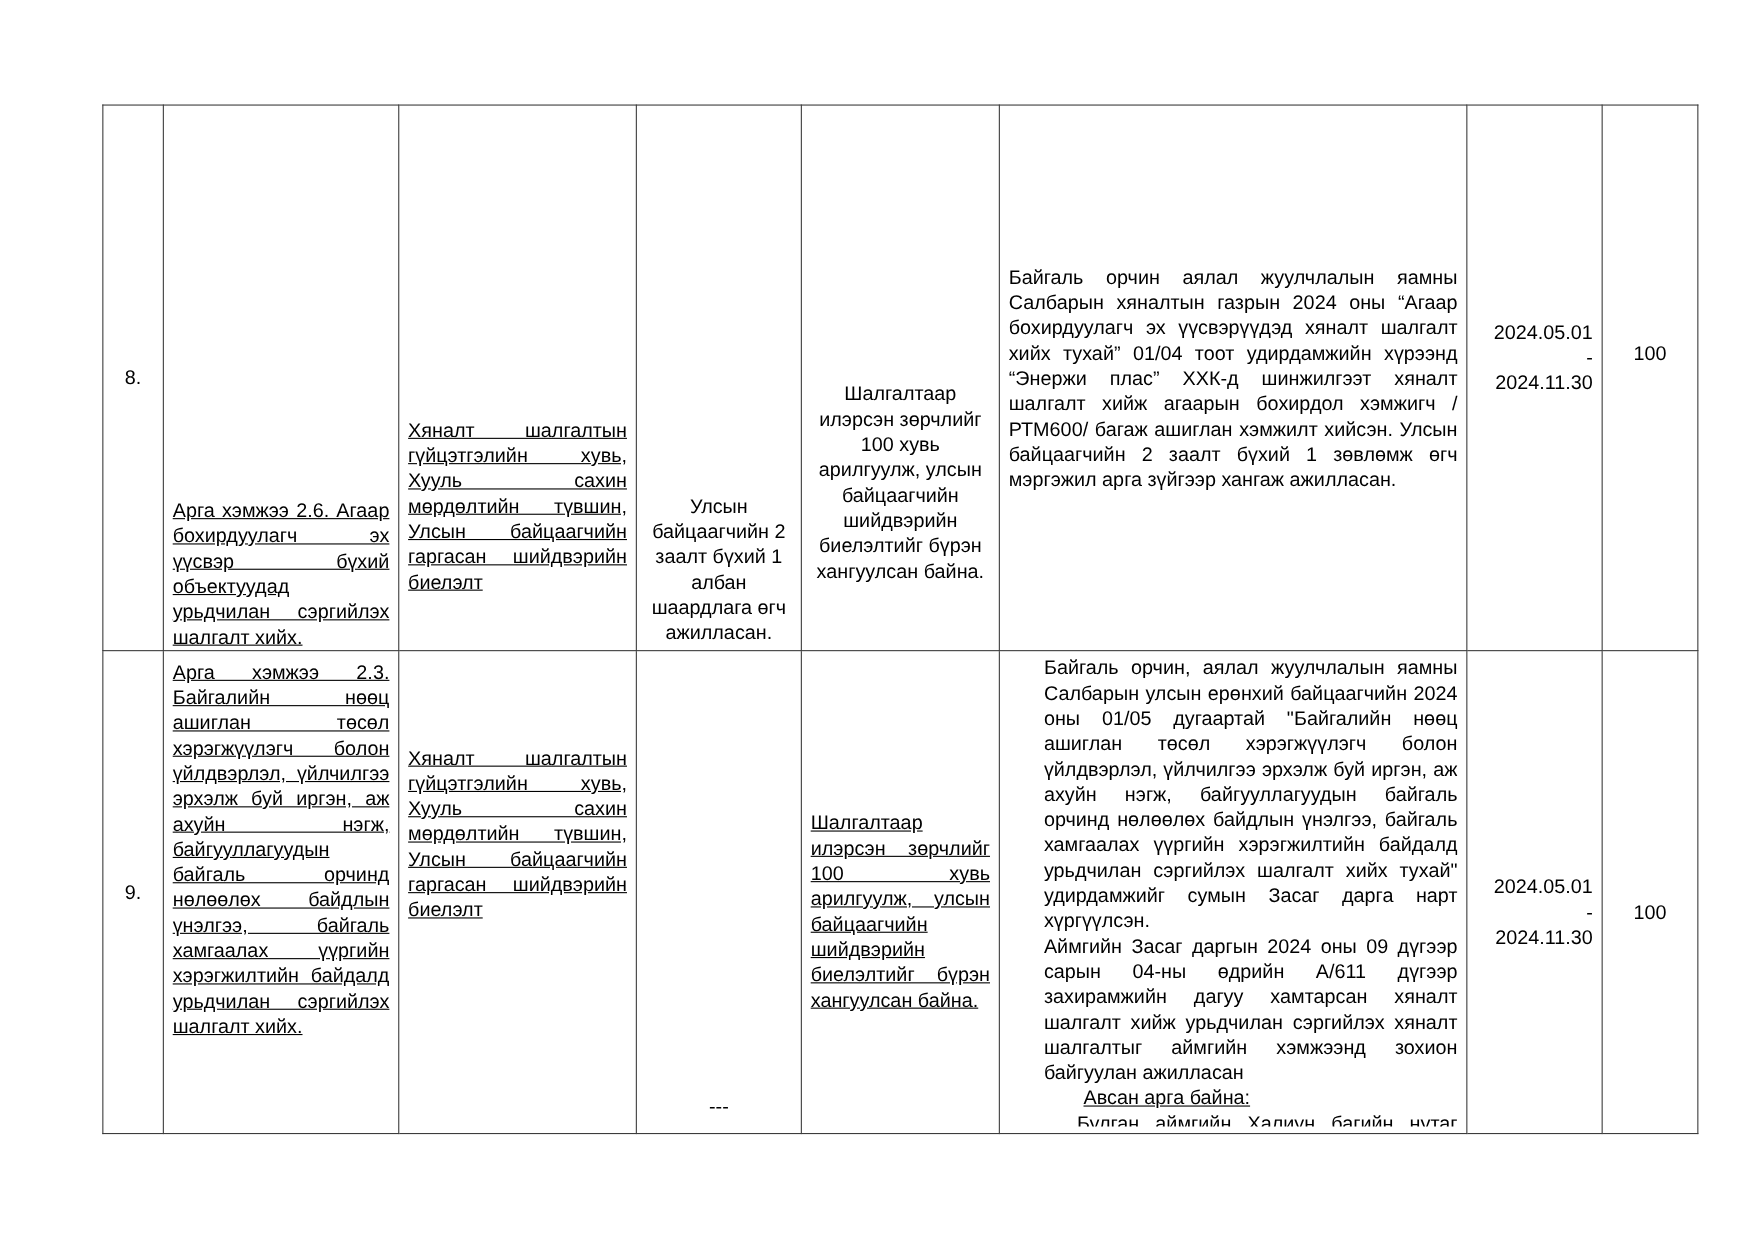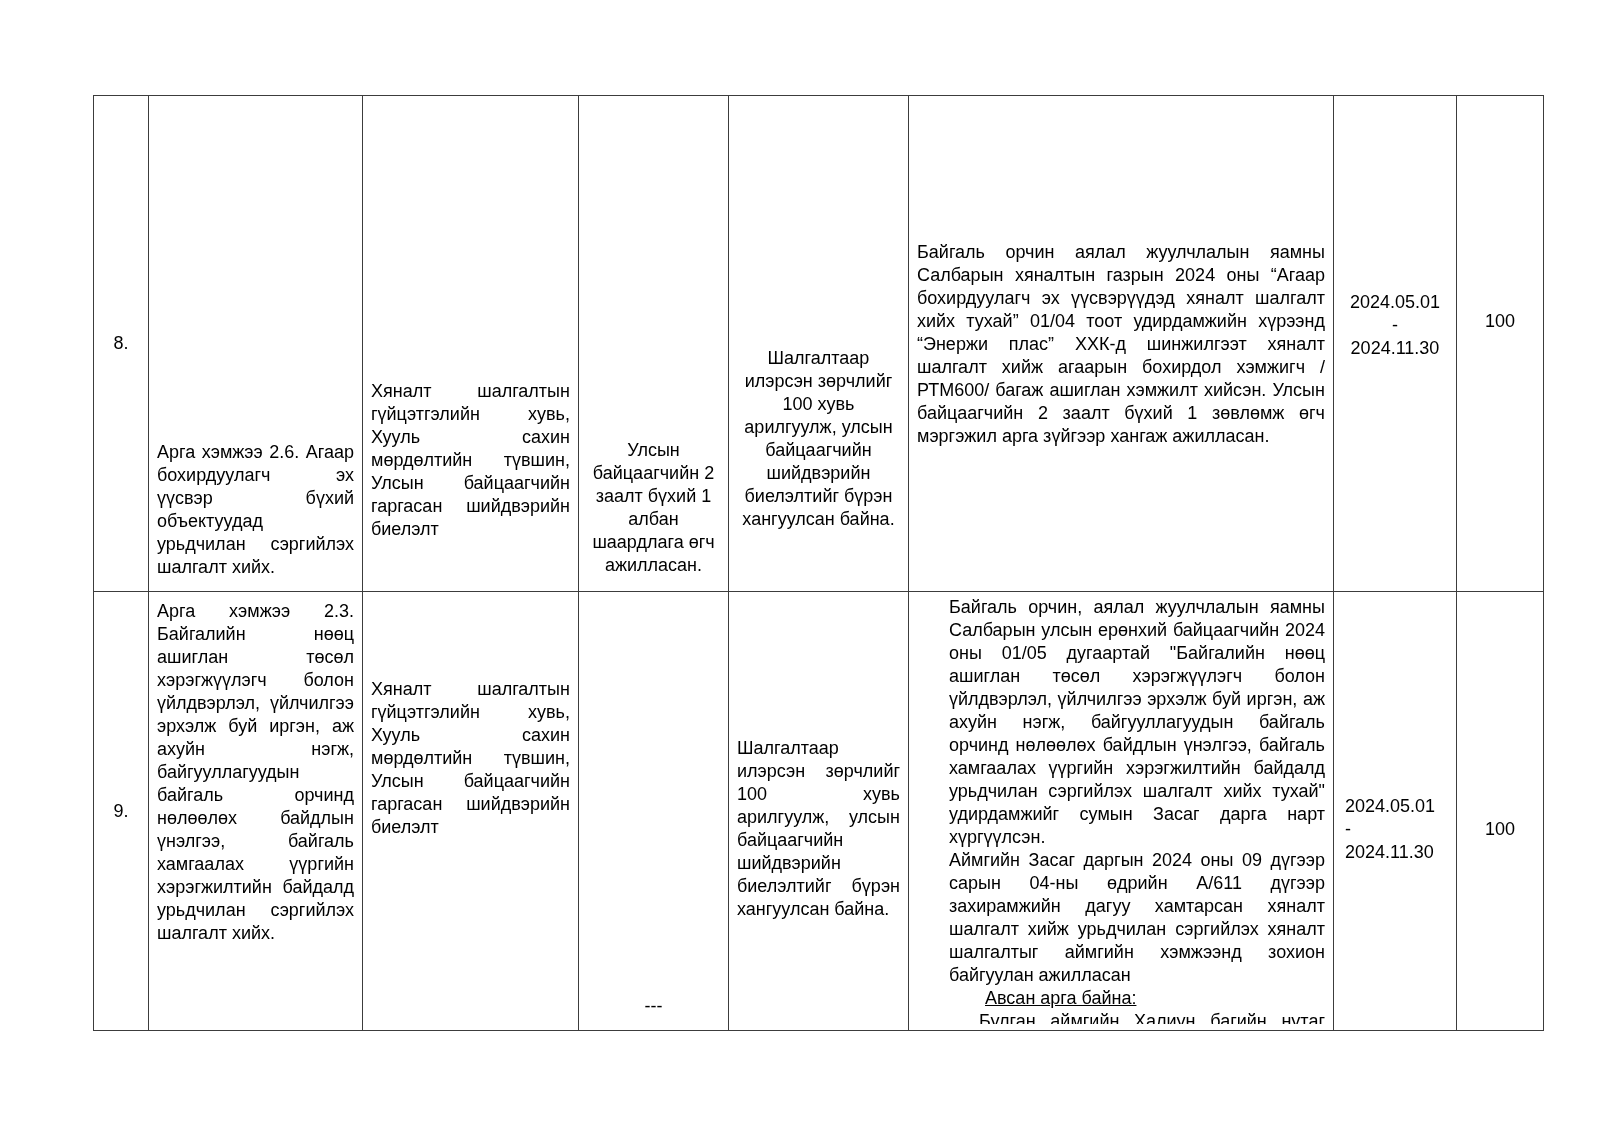--- a/index.html
+++ b/index.html
@@ -27,48 +27,48 @@
     padding: 0 8px;
     overflow: hidden;
     word-wrap: break-word;
   }
   tr.r8 { height: 496px; }
   tr.r9 { height: 439px; }
 
   td.vtop { vertical-align: top; }
   td.vmid { vertical-align: middle; }
   td.vbot { vertical-align: bottom; }
-  td.just { text-align: justify; }
+  td.just { text-align: justify; text-decoration: underline; }
   td.ctr  { text-align: center; }
 
   td.num-cell { text-align: center; vertical-align: middle; }
 
-  .r8 td.measure  { padding-bottom: 12px; }
+  .r8 td.measure  { }
   .r8 td.criteria { padding-bottom: 50px; }
-  .r8 td.output   { padding-bottom: 14px; }
+  .r8 td.output   { padding-bottom: 4px; }
   .r8 td.target   { padding-bottom: 60px; }
   .r8 td.result   { padding-top: 2px; }
   .r8 td.period   { padding-bottom: 36px; }
   .r8 td.score    { padding-bottom: 44px; }
 
   .r9 td.measure  { padding-top: 8px; }
   .r9 td.criteria { padding-top: 86px; }
   .r9 td.output   { padding-bottom: 12px; }
   .r9 td.target   { padding-top: 36px; }
   .r9 td.result   { padding-top: 4px; padding-left: 40px; }
   .r9 td.period   { padding-top: 36px; text-align: left; padding-left: 11px; }
   .r9 td.score    { padding-top: 36px; }
 
   td.result { text-align: justify; }
   td.result p { margin: 0; }
   .clip { max-height: 428px; overflow: hidden; }
   .underline-heading { text-decoration: underline; text-indent: 36px; }
   .first-indent { text-indent: 30px; }
 
-  .period-line { display: block; }
+  .period-line { display: block; text-align: right; }
 </style>
 </head>
 <body>
 
 <div class="screen">
   <div class="page">
     <table class="report">
       <colgroup>
         <col style="width:55px">
         <col style="width:214px">

